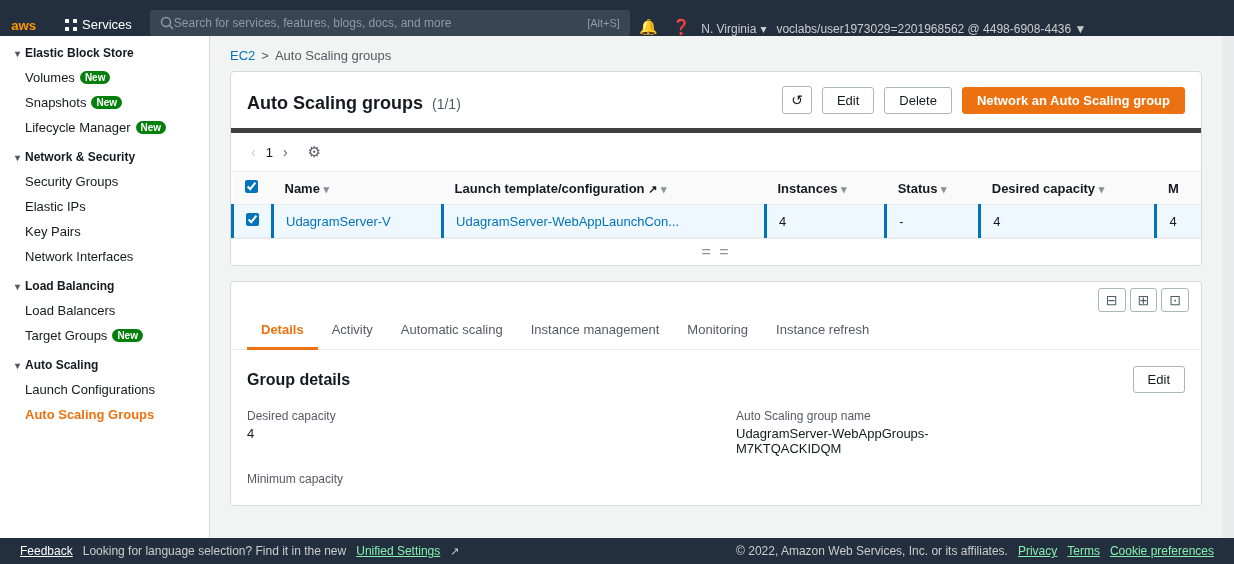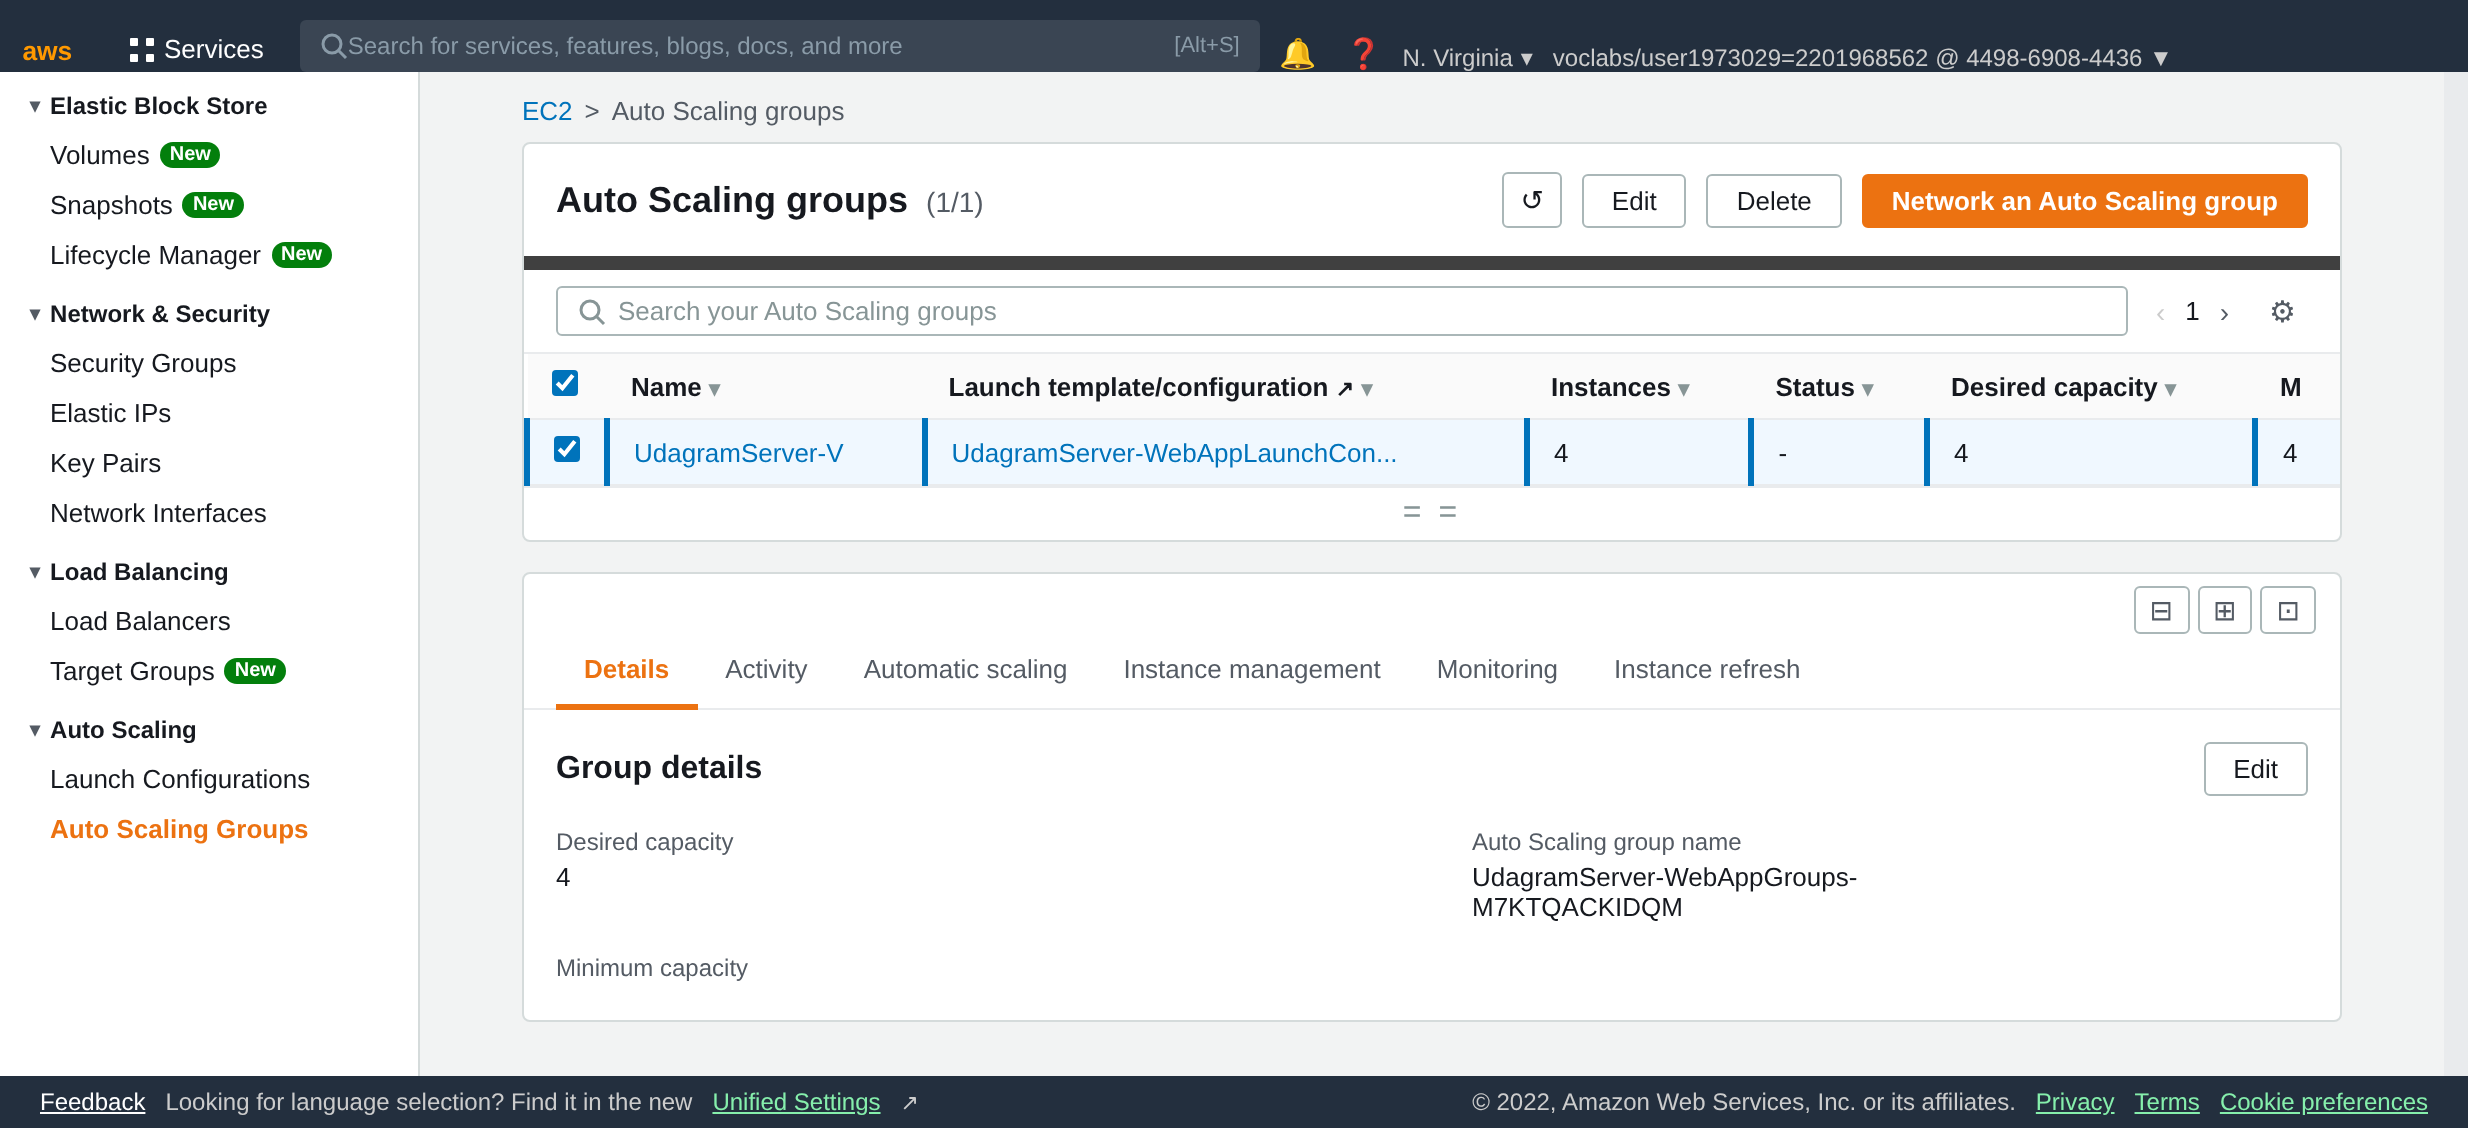--- a/index.html
+++ b/index.html
@@ -53,21 +53,20 @@
     }
     .search-bar input::placeholder { color: #8a9ba8; }
     .nav-icons { display: flex; align-items: center; gap: 14px; color: #ccc; font-size: 15px; }
     .nav-region { display: flex; align-items: center; gap: 4px; color: #ccc; font-size: 12px; cursor: pointer; }
 
     
     .main-layout {
       display: flex;
       flex: 1;
       overflow: hidden;
-      gap: 31px;
     }
 
     
     .sidebar {
       width: 210px;
       background: #fff;
       border-right: 1px solid #d5dbdb;
       overflow-y: auto;
       flex-shrink: 0;
       padding-bottom: 10px;
@@ -129,23 +128,23 @@
     .panel {
       background: #fff;
       margin: 0 20px 15px;
       border: 1px solid #d5dbdb;
       border-radius: 4px;
     }
 
     
     .panel-header {
       display: flex;
-      align-items: center;
+      align-items: flex-end;
       padding: 14px 16px;
-      border-bottom: 7px solid #404040;
+      border-bottom: 5px solid #404040;
       gap: 10px;
     }
     .panel-title {
       font-size: 18px;
       font-weight: 700;
       flex: 1;
     }
     .btn {
       padding: 5px 14px;
       border-radius: 3px;
@@ -448,27 +447,20 @@
           <span>Auto Scaling groups</span>
           <span style="font-size:14px;font-weight:400;color:#545b64;margin-left:4px;">(1/1)</span>
         </span>
         <button class="btn-icon" title="Refresh">↺</button>
         <button class="btn">Edit</button>
         <button class="btn">Delete</button>
         <button class="btn btn-primary">Network an Auto Scaling group</button>
       </div>
 
       <div class="search-row">
-        <div class="table-search">
-          <svg width="14" height="14" viewBox="0 0 14 14" fill="none">
-            <circle cx="6" cy="6" r="4.5" stroke="#879596" stroke-width="1.5"></circle>
-            <line x1="9.5" y1="9.5" x2="13" y2="13" stroke="#879596" stroke-width="1.5"></line>
-          </svg>
-          <input type="text" placeholder="Search your Auto Scaling groups" style="">
-        </div>
         <div class="pagination">
           <button class="page-btn" disabled="">‹</button>
           <span>1</span>
           <button class="page-btn">›</button>
         </div>
         <button class="gear-btn">⚙</button>
       </div>
 
       <table class="data-table">
         <thead>

